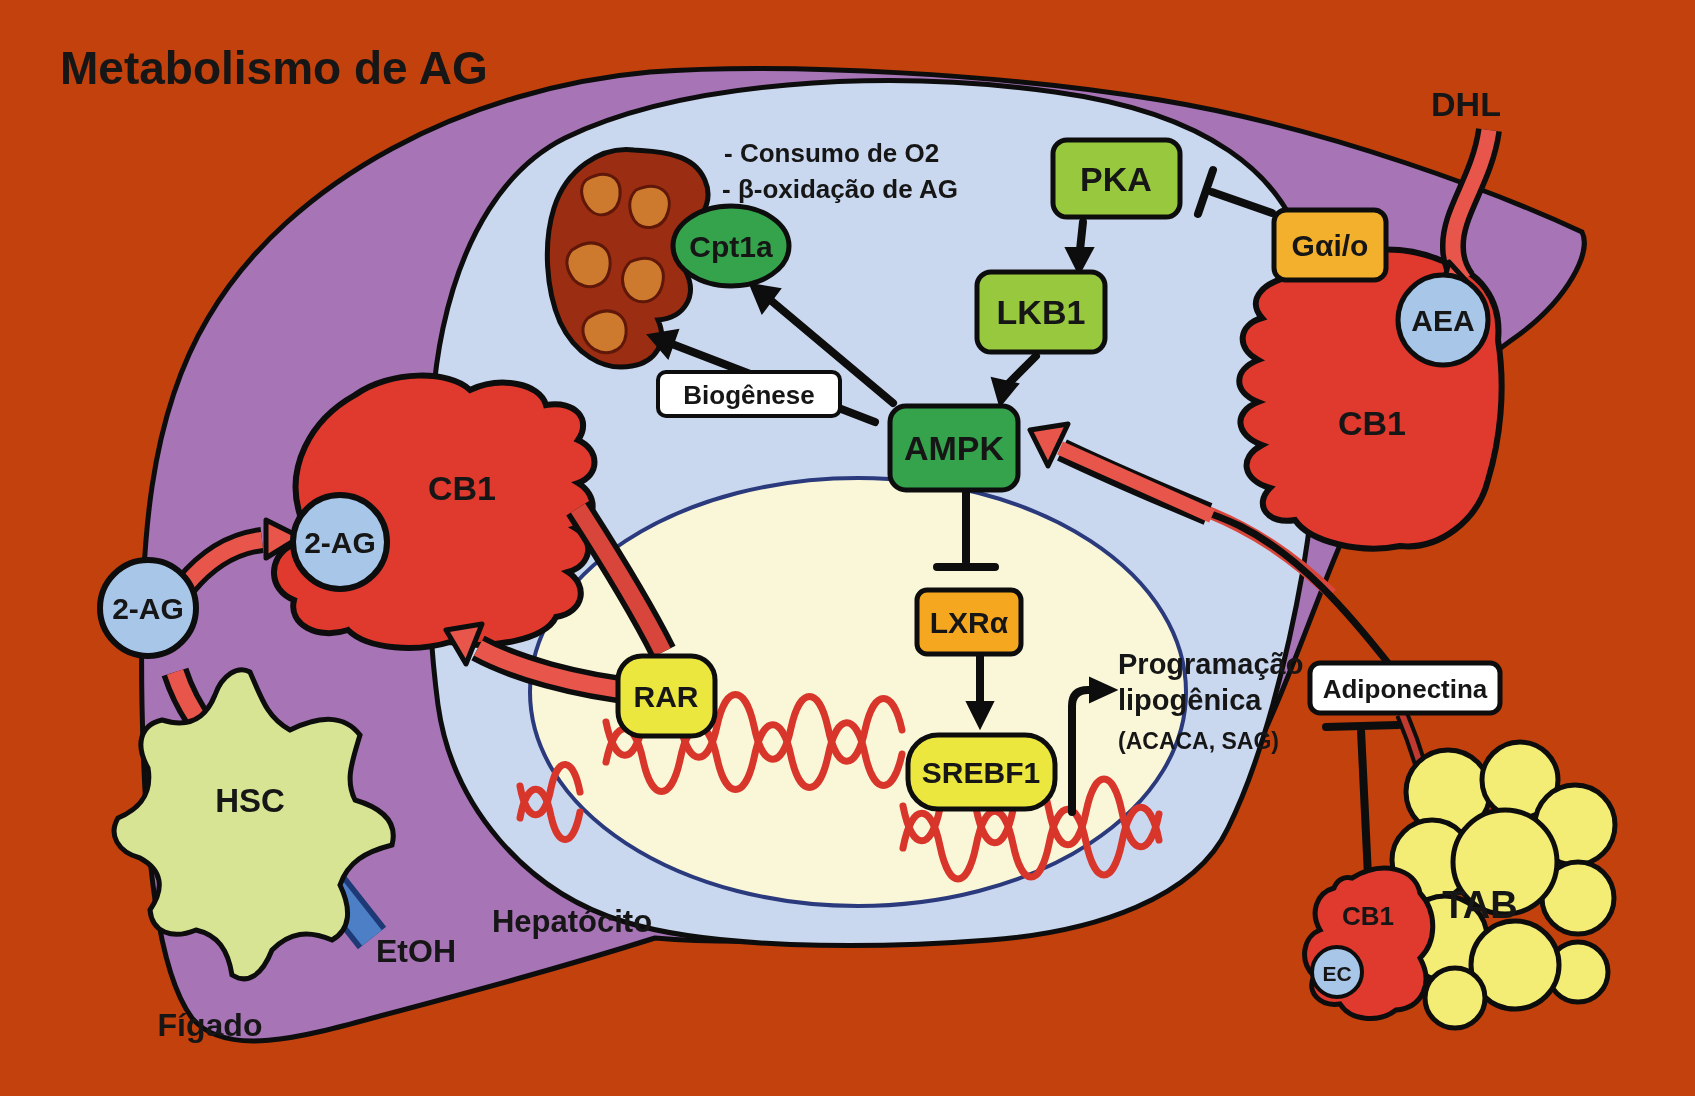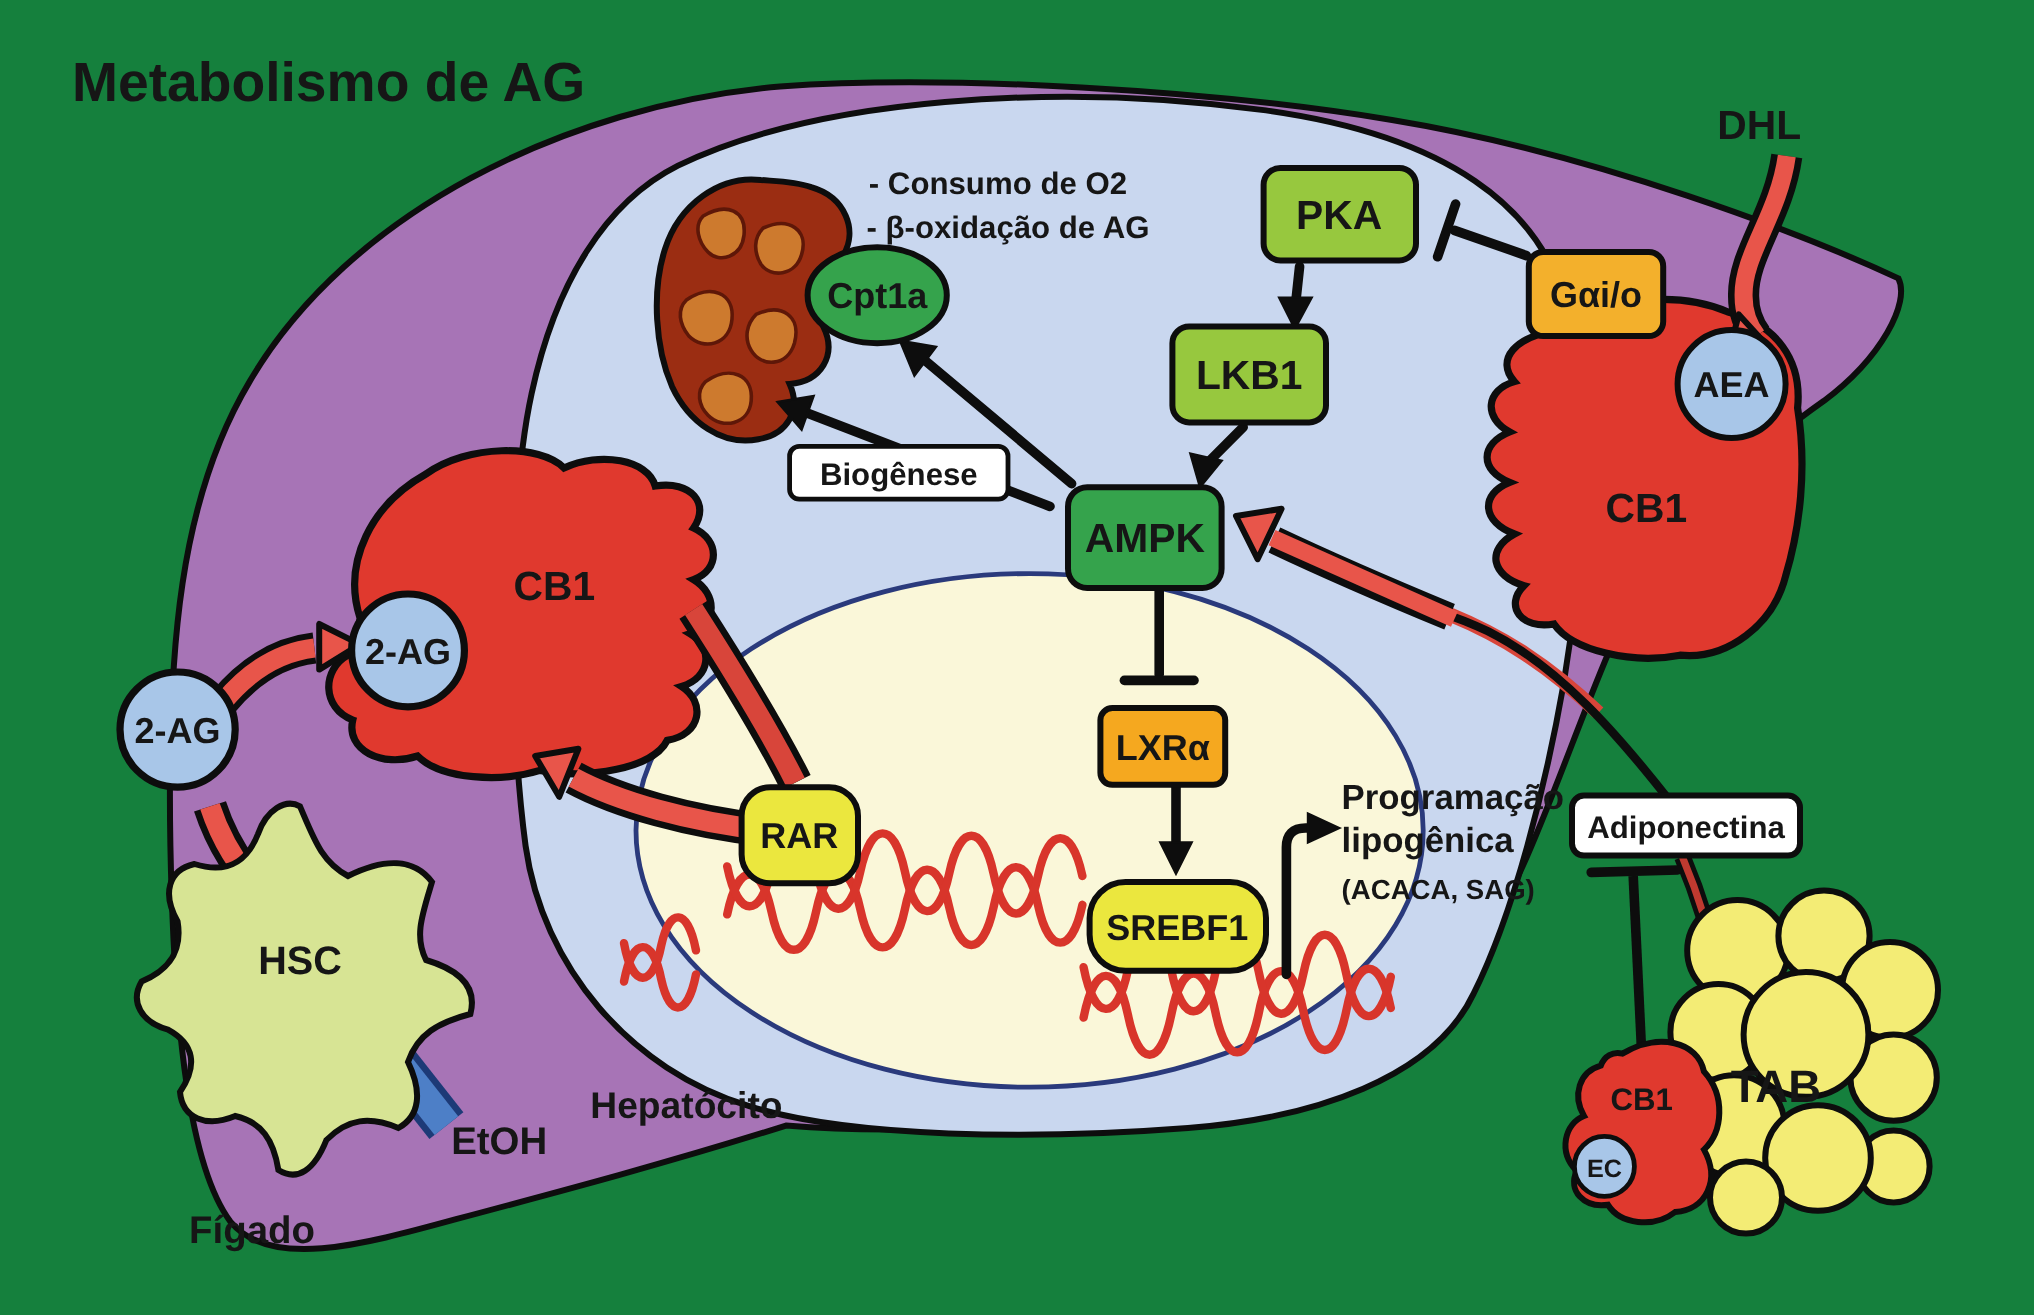--- a/index.html
+++ b/index.html
@@ -1,16 +1,16 @@
 <!DOCTYPE html>
 <html><head>
 <meta charset="utf-8">
 <style>
   html,body { margin:0; padding:0; background:#ffffff; }
-  .stage { position:relative; width:1695px; height:1096px; background:#15803d; overflow:hidden; }
+  .stage { position:relative; width:1695px; height:1096px; background:#c2410c; overflow:hidden; }
   svg { display:block; }
   .t { font-family:"Liberation Sans", sans-serif; font-weight:600; fill:#161616; }
   .title { font-size:46px; font-weight:600; }
   .big { font-size:34px; }
   .med { font-size:30px; }
   .sm  { font-size:26px; }
   .xs  { font-size:23px; }
 </style>
 </head>
 <body>

